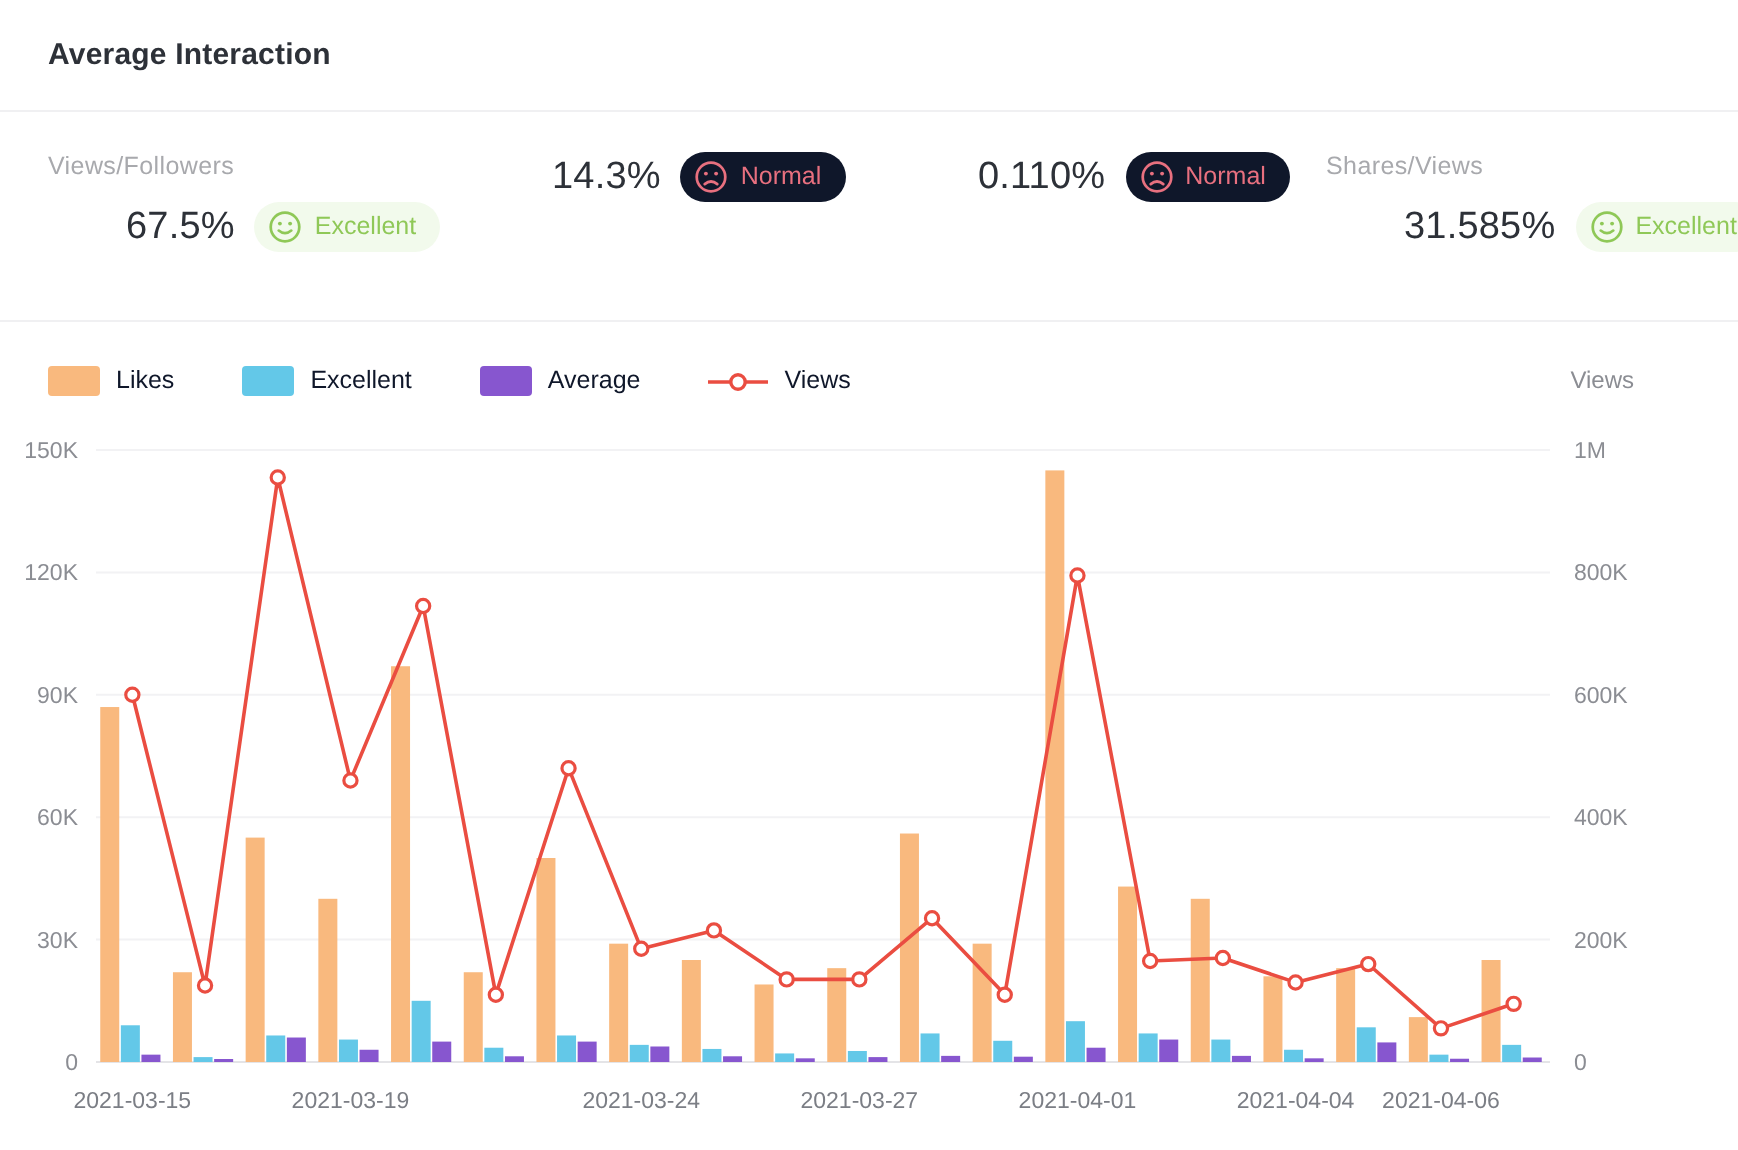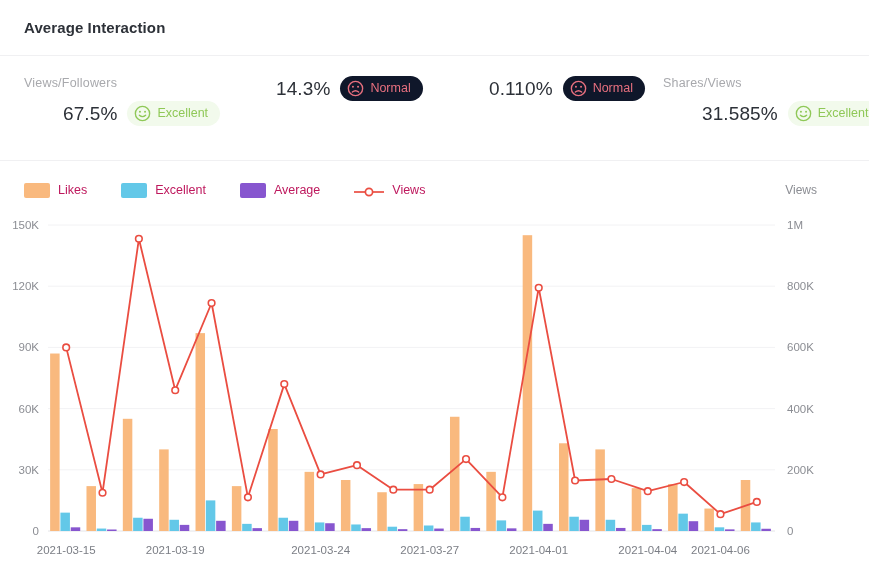--- a/index.html
+++ b/index.html
@@ -40,21 +40,21 @@
 
   
   .legend{
     display:flex;align-items:center;
     padding:0 24px;height:42px;margin-top:8px;
     position:relative;
   }
   .legend-item{display:flex;align-items:center;gap:8px;margin-right:34px;}
   .legend-swatch{width:26px;height:15px;border-radius:2px;}
   .legend-line{width:30px;height:12px;position:relative;}
-  .legend-text{font-size:12.5px;color:#be185d;}
+  .legend-text{font-size:12.5px;color:#0f172a;}
   .legend-right{
     position:absolute;right:52px;top:50%;transform:translateY(-50%);
     font-size:12px;color:#8b8d93;
   }
 
   
   .chart-wrap{position:relative;width:869px;height:360px;}
   .chart-svg{display:block;}
   .ytick{font-size:11.5px;fill:#8b8d93;font-family:"Liberation Sans",sans-serif;}
   .xtick{font-size:11.5px;fill:#7b7e85;font-family:"Liberation Sans",sans-serif;}

